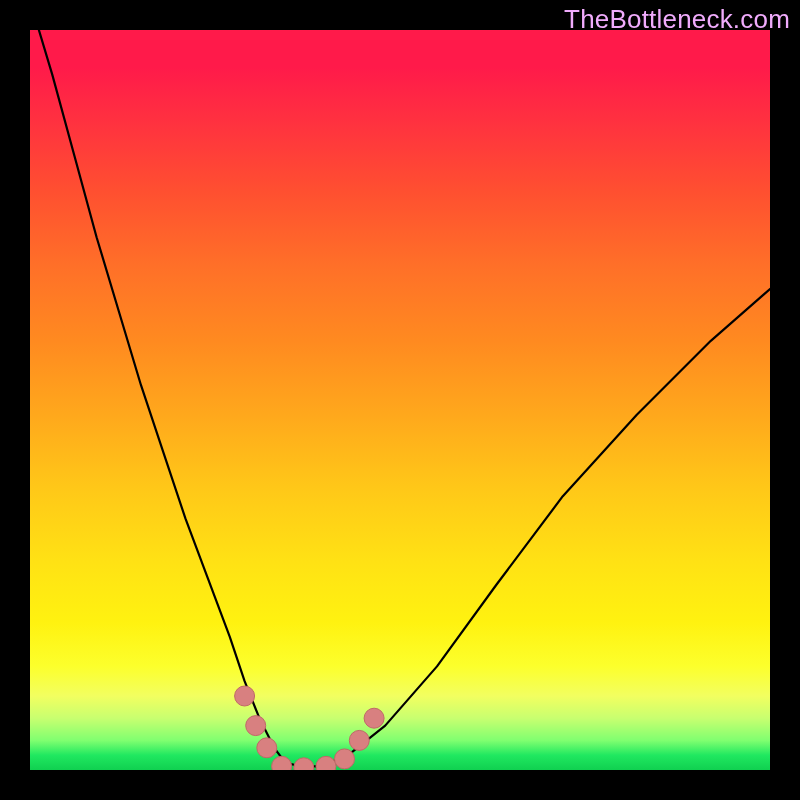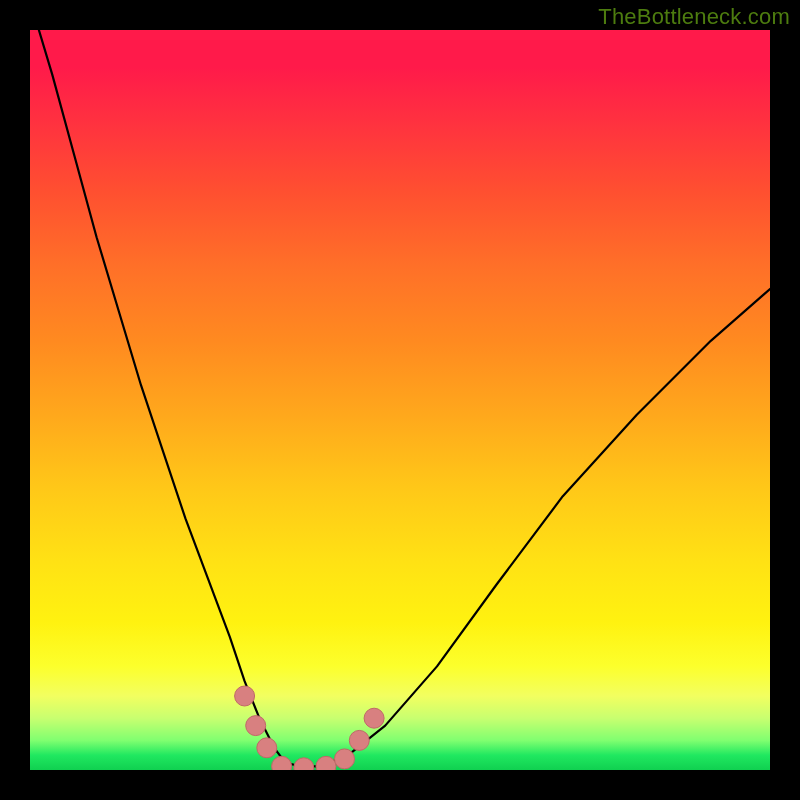--- a/index.html
+++ b/index.html
@@ -57,22 +57,22 @@
     position: absolute;
     left: 0;
     top: 0;
     width: 100%;
     height: 100%;
   }
   .watermark {
     position: absolute;
     top: 4px;
     right: 10px;
-    color: #4d7c0f;
-    font-size: 22px;
+    color: #f0abfc;
+    font-size: 26px;
     font-weight: 500;
     letter-spacing: 0.2px;
   }
 </style>
 </head>
 <body>
 
 <div class="frame">
   <div class="watermark">TheBottleneck.com</div>
   <div class="plot-area">

